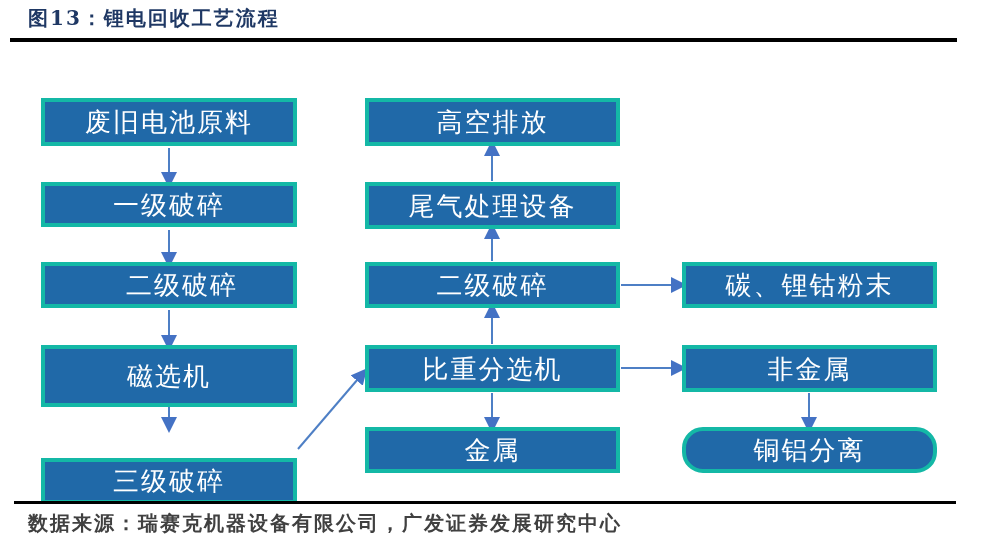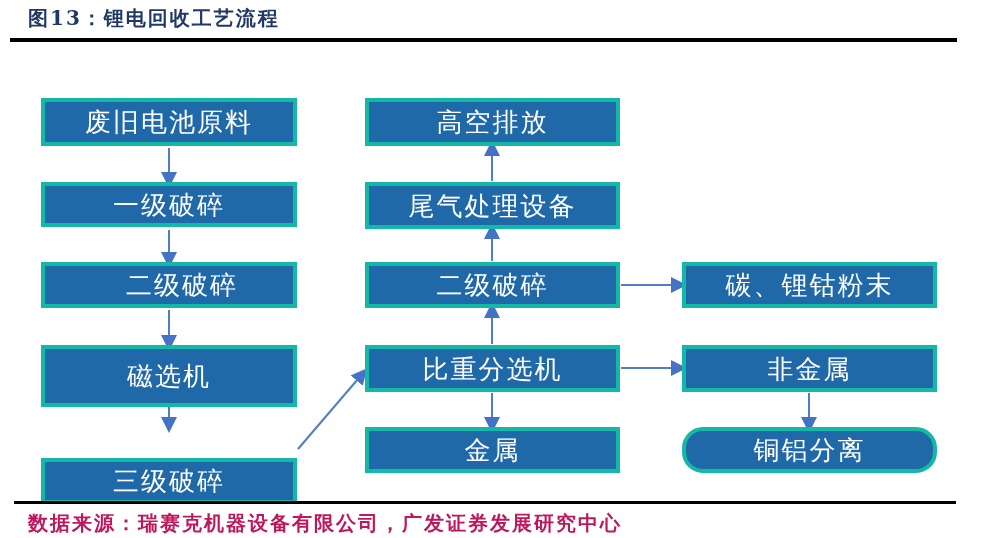--- a/index.html
+++ b/index.html
@@ -59,21 +59,21 @@
     width: 942px;
     height: 3px;
     background: #000000;
   }
   .figure-source {
     position: absolute;
     left: 28px;
     top: 510px;
     font-size: 20px;
     font-weight: bold;
-    color: #be185d;
+    color: #404040;
     letter-spacing: 2px;
     white-space: nowrap;
   }
 </style>
 </head>
 <body>
 
 <div class="page">
 
   <div class="figure-title">图13：锂电回收工艺流程</div>

